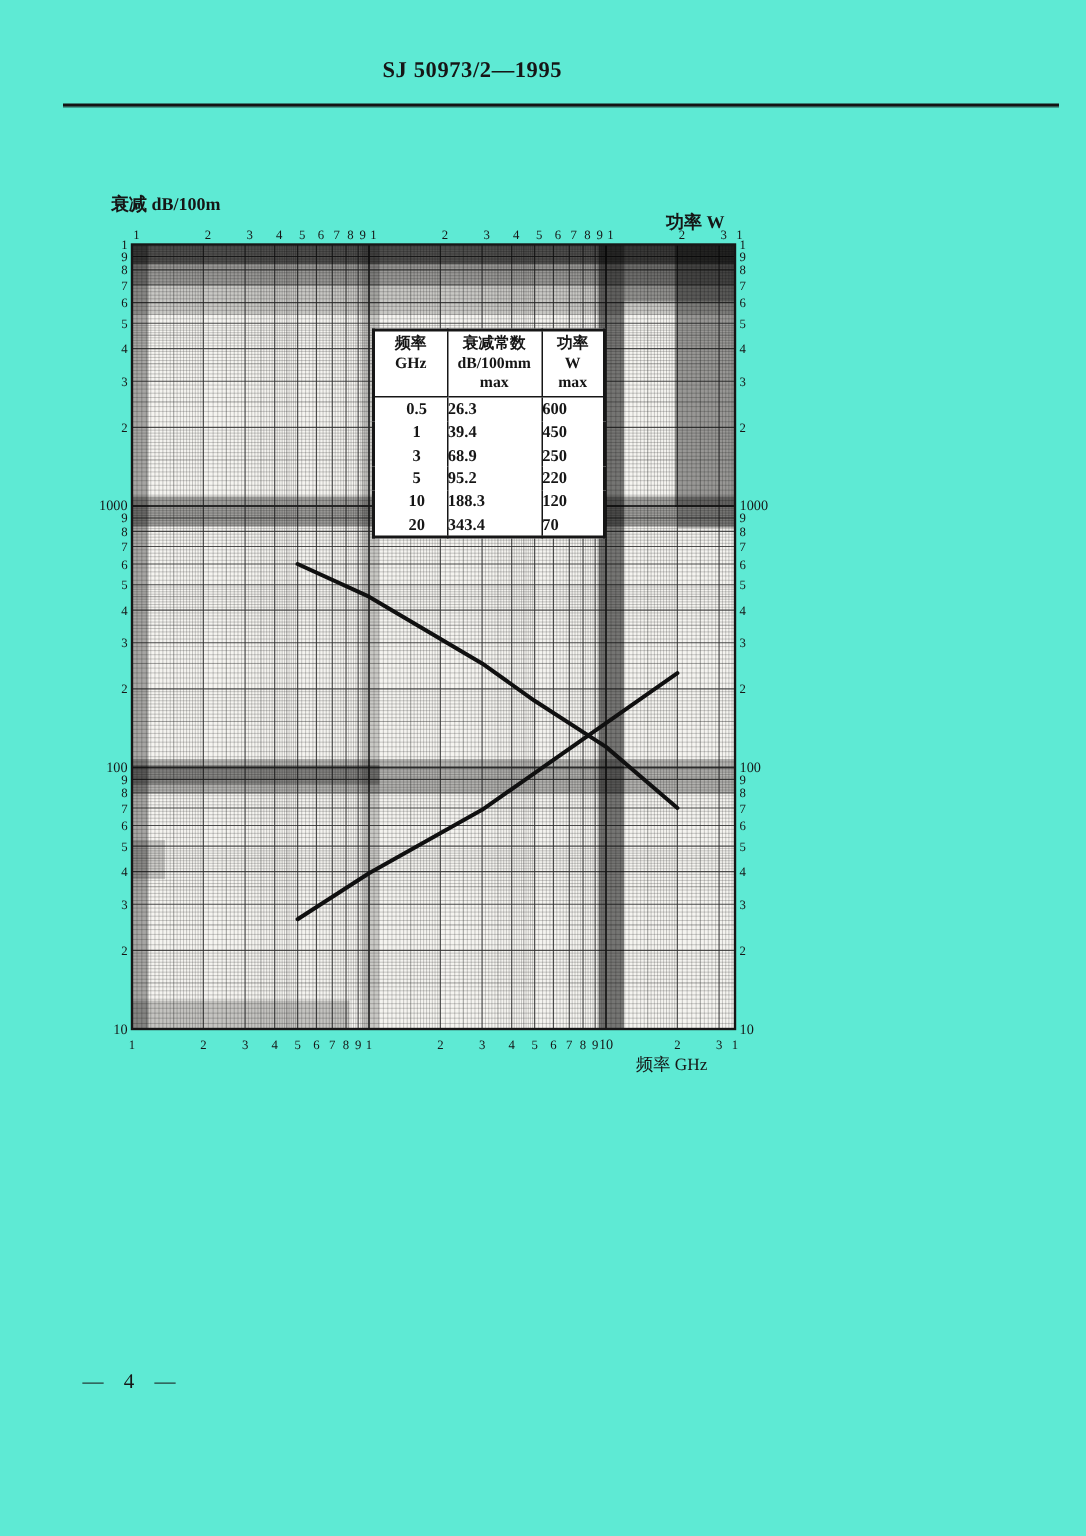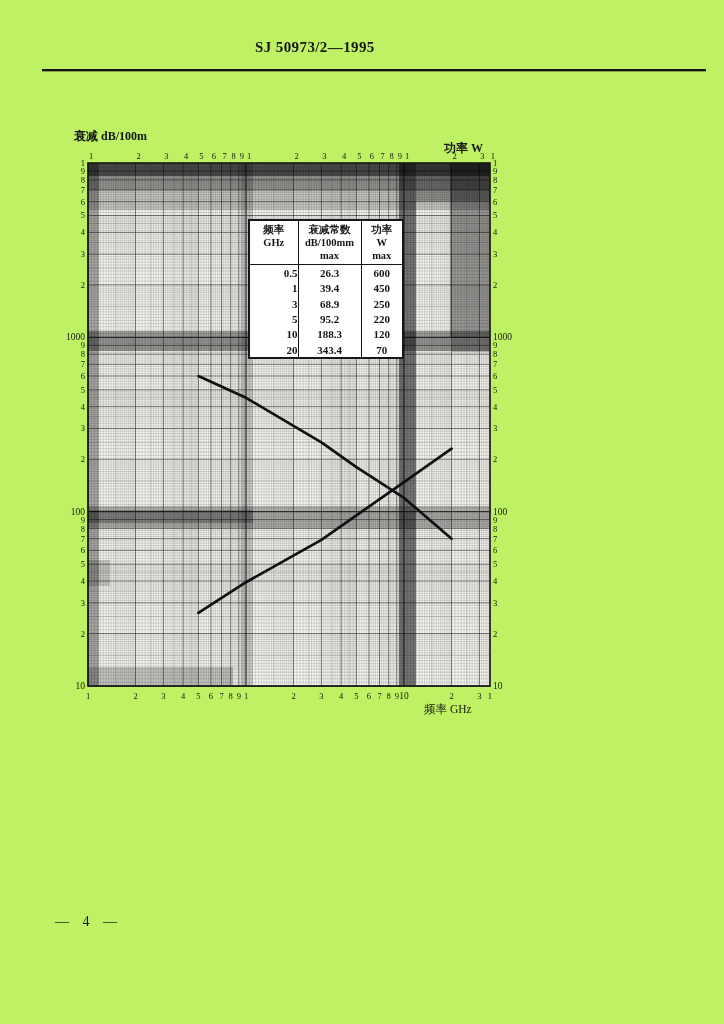--- a/index.html
+++ b/index.html
@@ -1,33 +1,33 @@
 <!DOCTYPE html>
 <html><head>
 <meta charset="utf-8">
 <style>
   html,body{margin:0;padding:0;background:#e8e8e8;}
-  .page{position:relative;width:724px;height:1024px;background:#bef264;overflow:hidden;
+  .page{position:relative;width:724px;height:1024px;background:#5eead4;overflow:hidden;
         font-family:"Liberation Serif","DejaVu Serif",serif;color:#161616;}
   .hdr-title{position:absolute;left:255px;top:39px;font-size:15px;font-weight:bold;letter-spacing:.4px;}
   .hdr-rule{position:absolute;left:42px;top:69px;width:664px;height:2px;background:#141414;
             box-shadow:0 1px 0 rgba(20,20,20,.35);}
   .axis-title{position:absolute;font-weight:bold;font-size:12px;white-space:nowrap;}
   .att-title{left:74px;top:128px;}
   .pow-title{left:444px;top:140px;}
   .freq-title{left:424px;top:702px;font-weight:normal;font-size:11.5px;}
   svg{position:absolute;left:0;top:0;}
   .spec-table{position:absolute;left:248px;top:219px;width:154px;background:#fff;
               border-collapse:collapse;border:2px solid #161616;table-layout:fixed;}
   .spec-table th{font-size:10.5px;font-weight:bold;line-height:1.22;padding:3px 0 2px;
                  white-space:pre-line;border-left:1.5px solid #161616;border-bottom:1.5px solid #161616;vertical-align:top;}
   .spec-table th:first-child{border-left:none;margin-top:44px;}
-  .spec-table td{font-size:11px;font-weight:bold;height:15.3px;padding:0;text-align:center;
+  .spec-table td{font-size:11px;font-weight:bold;height:15.3px;padding:0;
                  border-left:1.5px solid #161616;}
-  .spec-table td:first-child{border-left:none;text-align:right;padding-left:8px;}
+  .spec-table td:first-child{border-left:none;text-align:center;padding-left:8px;}
   .caption{position:absolute;left:228px;top:770px;font-size:14.5px;font-weight:bold;letter-spacing:1px;}
   .pageno{position:absolute;left:55px;top:914px;font-size:14px;letter-spacing:5px;white-space:nowrap;}
 </style>
 </head>
 <body>
 
 <div class="page">
 
   <div class="hdr-title">SJ 50973/2—1995</div>
   <div class="hdr-rule"></div>

